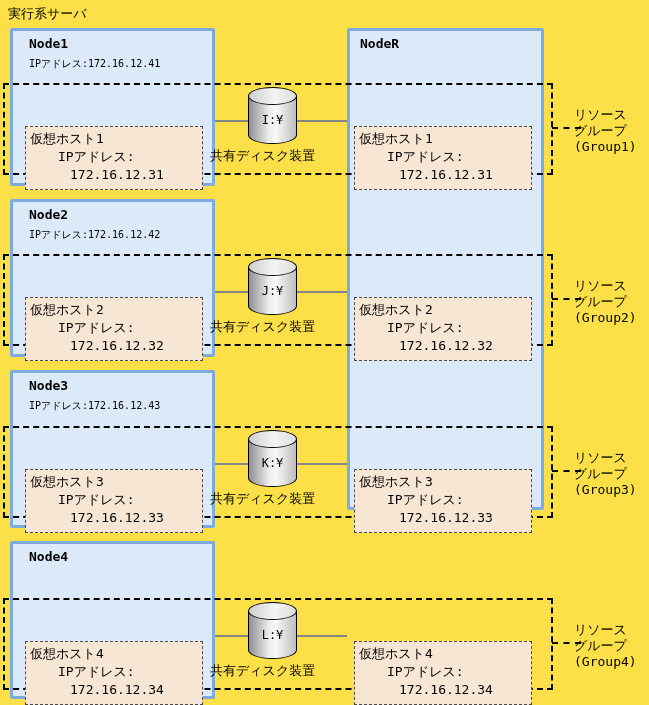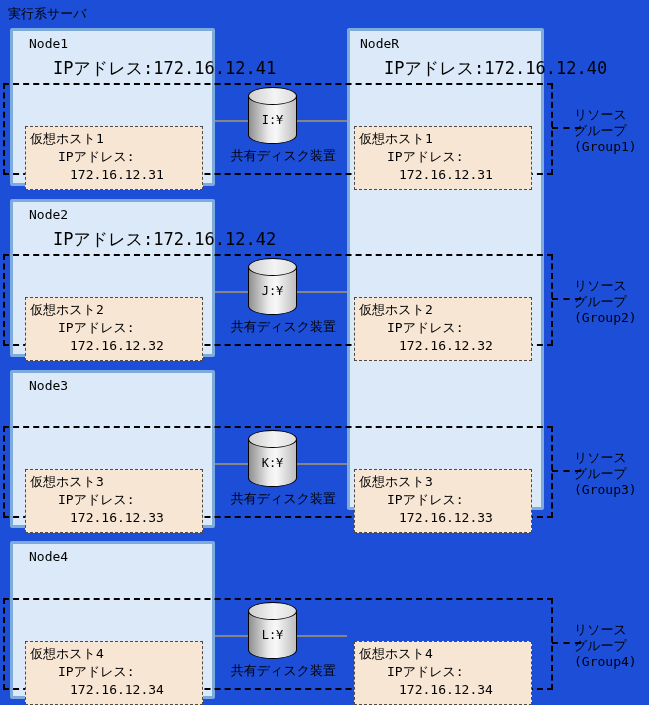--- a/index.html
+++ b/index.html
@@ -1,35 +1,35 @@
 <!DOCTYPE html>
 <html style="--node_fill: #dbe9f8; --node_border: #7dabde; --vhost_fill: #f7e6d3; --group_dash: #000000; --connector_gray: #858585;"><head>
 <meta charset="utf-8">
 <style>
   * { margin:0; padding:0; box-sizing:border-box; }
   html,body { background:#fff; }
   body {
     font-family:"DejaVu Sans Mono","Liberation Mono","DejaVu Sans","Liberation Sans",monospace;
     color:#000;
   }
-  .canvas { position:relative; width:649px; height:705px; background:#1d4ed8; overflow:hidden; }
+  .canvas { position:relative; width:649px; height:705px; background:#fde047; overflow:hidden; }
 
   .title { position:absolute; top:5px; font-size:13px; white-space:nowrap; }
   .title.left { left:8px; }
   .title.right { left:345px; }
 
   .node {
     position:absolute; left:10px; width:205px; height:158px;
     background:var(--node_fill,#dbe9f8);
     border:3px solid var(--node_border,#7dabde);
     border-radius:2px;
   }
   .node.noder { left:347px; width:197px; top:28px; height:482px; }
-  .node-name { position:absolute; left:16px; top:5px;  font-size:13px; white-space:nowrap; }
-  .node-ip   { position:absolute; left:16px; top:26px; font-size:17px; white-space:nowrap;margin-left:24px; }
+  .node-name { position:absolute; left:16px; top:5px;  font-size:13px; white-space:nowrap;font-weight:bold; }
+  .node-ip   { position:absolute; left:16px; top:26px; font-size:10px; white-space:nowrap; }
   .noder .node-name { left:10px; }
   .noder .node-ip   { left:10px; }
 
   .row { position:absolute; left:0; width:649px; height:92px; }
 
   .group-box {
     position:absolute; left:3px; top:0; width:550px; height:92px;
     border:2px dashed var(--group_dash,#000);
   }
 
@@ -57,48 +57,48 @@
     border-radius:0 0 24px 24px / 0 0 9px 9px;
     background:linear-gradient(90deg,#8f8f8f,#ececec 42%,#f8f8f8 58%,#bdbdbd);
   }
   .cyl-cap {
     position:absolute; top:0; left:0; width:49px; height:18px;
     border:1px solid #000; border-radius:50%;
     background:linear-gradient(90deg,#cfcfcf,#f4f4f4 55%,#dcdcdc);
   }
   .cyl-label { position:absolute; top:26px; left:0; width:100%; text-align:center; font-size:12px; }
 
-  .disk-label { position:absolute; left:210px; top:64px; width:126px; font-size:13px; text-align:right; white-space:nowrap; }
+  .disk-label { position:absolute; left:210px; top:64px; width:126px; font-size:13px; text-align:left; white-space:nowrap; }
 
   .conn { position:absolute; left:552px; top:44px; width:29px; height:0; border-top:2px dashed var(--group_dash,#000); }
 
   .rg-label { position:absolute; left:574px; top:24px; width:75px; font-size:13px; line-height:16px; text-align:left; white-space:nowrap; }
 </style>
 </head>
 <body>
 
 <div class="canvas">
 
   <div class="title left">実行系サーバ</div>
 
   <div class="node noder">
     <div class="node-name">NodeR</div>
-    <div class="node-ip">IPアドレス:172.16.12.40</div>
   </div>
 
   <div class="node" style="top:28px">
     <div class="node-name">Node1</div>
     <div class="node-ip">IPアドレス:172.16.12.41</div>
   </div>
   <div class="node" style="top:199px">
     <div class="node-name">Node2</div>
     <div class="node-ip">IPアドレス:172.16.12.42</div>
   </div>
   <div class="node" style="top:370px">
     <div class="node-name">Node3</div>
+    <div class="node-ip">IPアドレス:172.16.12.43</div>
   </div>
   <div class="node" style="top:541px">
     <div class="node-name">Node4</div>
   </div>
 
   <div class="row" style="top:83px">
     <div class="group-box"></div>
     <div class="hline l"></div>
     <div class="hline r"></div>
     <div class="vh vh-left">

